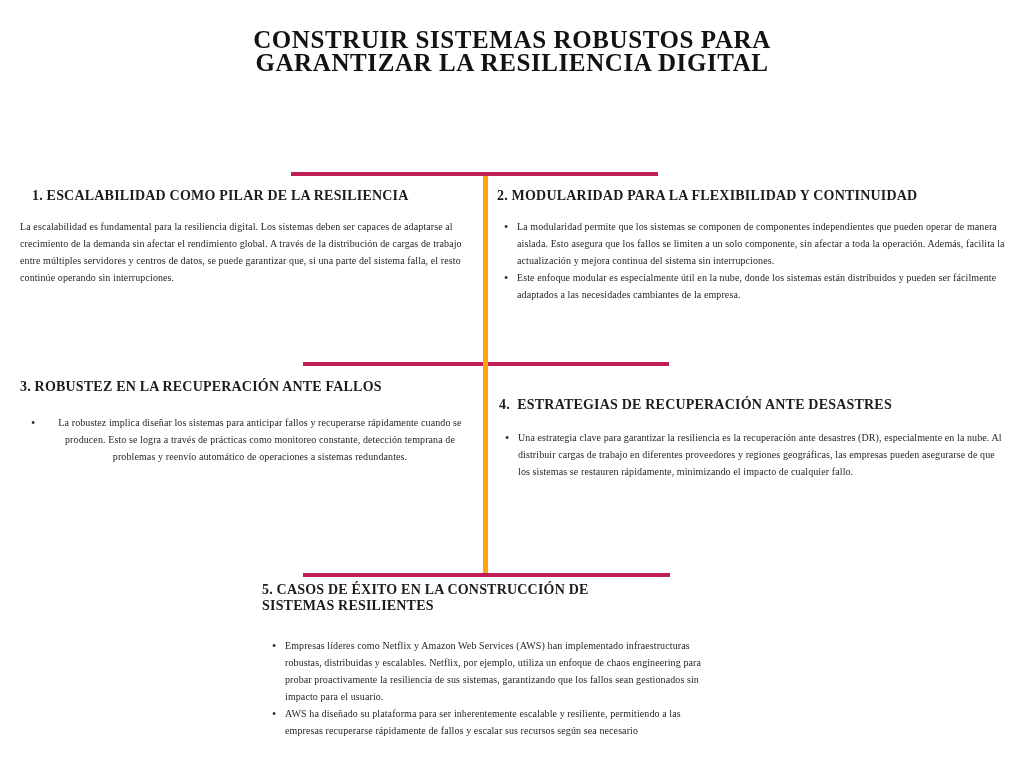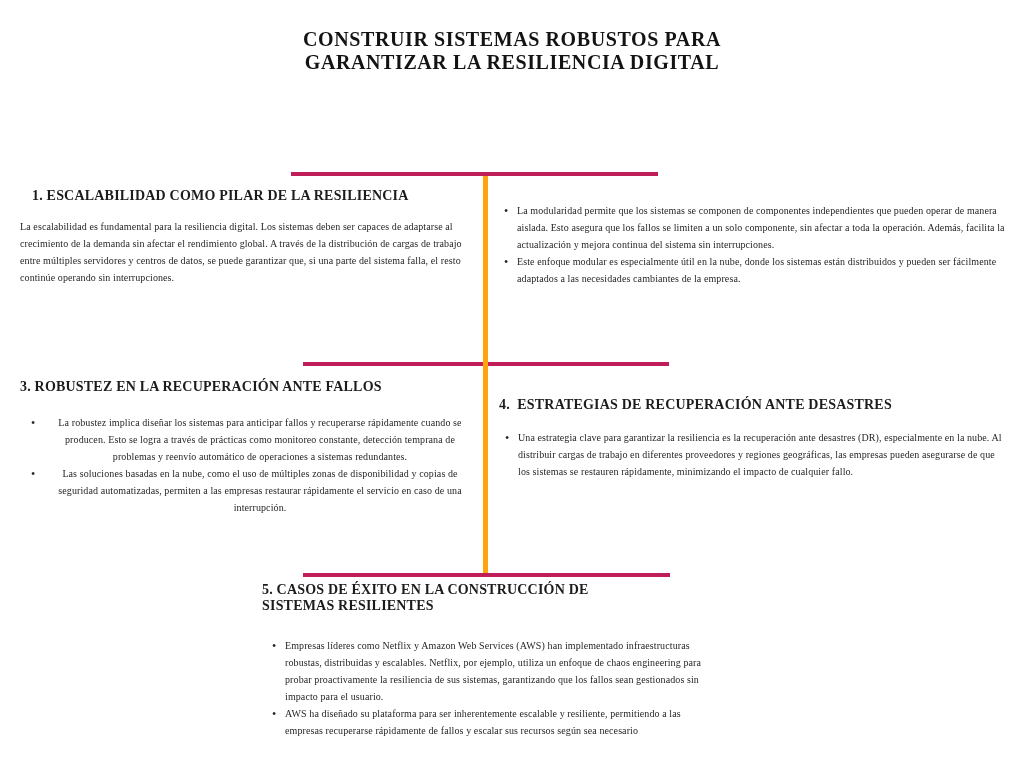--- a/index.html
+++ b/index.html
@@ -6,21 +6,21 @@
   html,body { width:1024px; height:768px; overflow:hidden; background:#fff; }
   .page {
     position:relative; width:1024px; height:768px;
     background: var(--background, #ffffff);
     font-family:"Liberation Serif", serif;
     color: var(--text, #262626);
   }
   .title {
     position:absolute; top:28px; left:0; width:100%;
     text-align:center; font-weight:bold;
-    font-size:20px; line-height:23px; letter-spacing:0.6px;
+    font-size:25px; line-height:23px; letter-spacing:0.6px;
     color: var(--title-text, #131313);
   }
   .title span { display:block; }
   .rule {
     position:absolute; height:4px;
     background: var(--divider-pink, #C01E58);
   }
   .rule-top    { left:291px; top:172px; width:367px; }
   .rule-mid    { left:303px; top:362px; width:366px; }
   .rule-bottom { left:303px; top:573px; width:367px; }
@@ -71,31 +71,31 @@
   <div class="rule rule-mid"></div>
   <div class="rule rule-bottom"></div>
   <div class="spine"></div>
 
   <section class="sec s1">
     <h2>1. ESCALABILIDAD COMO PILAR DE LA RESILIENCIA</h2>
     <p>La escalabilidad es fundamental para la resiliencia digital. Los sistemas deben ser capaces de adaptarse al crecimiento de la demanda sin afectar el rendimiento global. A través de la distribución de cargas de trabajo entre múltiples servidores y centros de datos, se puede garantizar que, si una parte del sistema falla, el resto continúe operando sin interrupciones.</p>
   </section>
 
   <section class="sec s2">
+    <h2>2. MODULARIDAD PARA LA FLEXIBILIDAD Y CONTINUIDAD</h2>
     <ul class="blist">
       <li>La modularidad permite que los sistemas se componen de componentes independientes que pueden operar de manera aislada. Esto asegura que los fallos se limiten a un solo componente, sin afectar a toda la operación. Además, facilita la actualización y mejora continua del sistema sin interrupciones.</li>
       <li>Este enfoque modular es especialmente útil en la nube, donde los sistemas están distribuidos y pueden ser fácilmente adaptados a las necesidades cambiantes de la empresa.</li>
     </ul>
   </section>
 
   <section class="sec s3">
     <h2>3. ROBUSTEZ EN LA RECUPERACIÓN ANTE FALLOS</h2>
     <ul class="blist">
       <li>La robustez implica diseñar los sistemas para anticipar fallos y recuperarse rápidamente cuando se producen. Esto se logra a través de prácticas como monitoreo constante, detección temprana de problemas y reenvío automático de operaciones a sistemas redundantes.</li>
-      <li>Las soluciones basadas en la nube, como el uso de múltiples zonas de disponibilidad y copias de seguridad automatizadas, permiten a las empresas restaurar rápidamente el servicio en caso de una interrupción.</li>
     </ul>
   </section>
 
   <section class="sec s4">
     <h2>4.  ESTRATEGIAS DE RECUPERACIÓN ANTE DESASTRES</h2>
     <ul class="blist">
       <li>Una estrategia clave para garantizar la resiliencia es la recuperación ante desastres (DR), especialmente en la nube. Al distribuir cargas de trabajo en diferentes proveedores y regiones geográficas, las empresas pueden asegurarse de que los sistemas se restauren rápidamente, minimizando el impacto de cualquier fallo.</li>
     </ul>
   </section>
 

